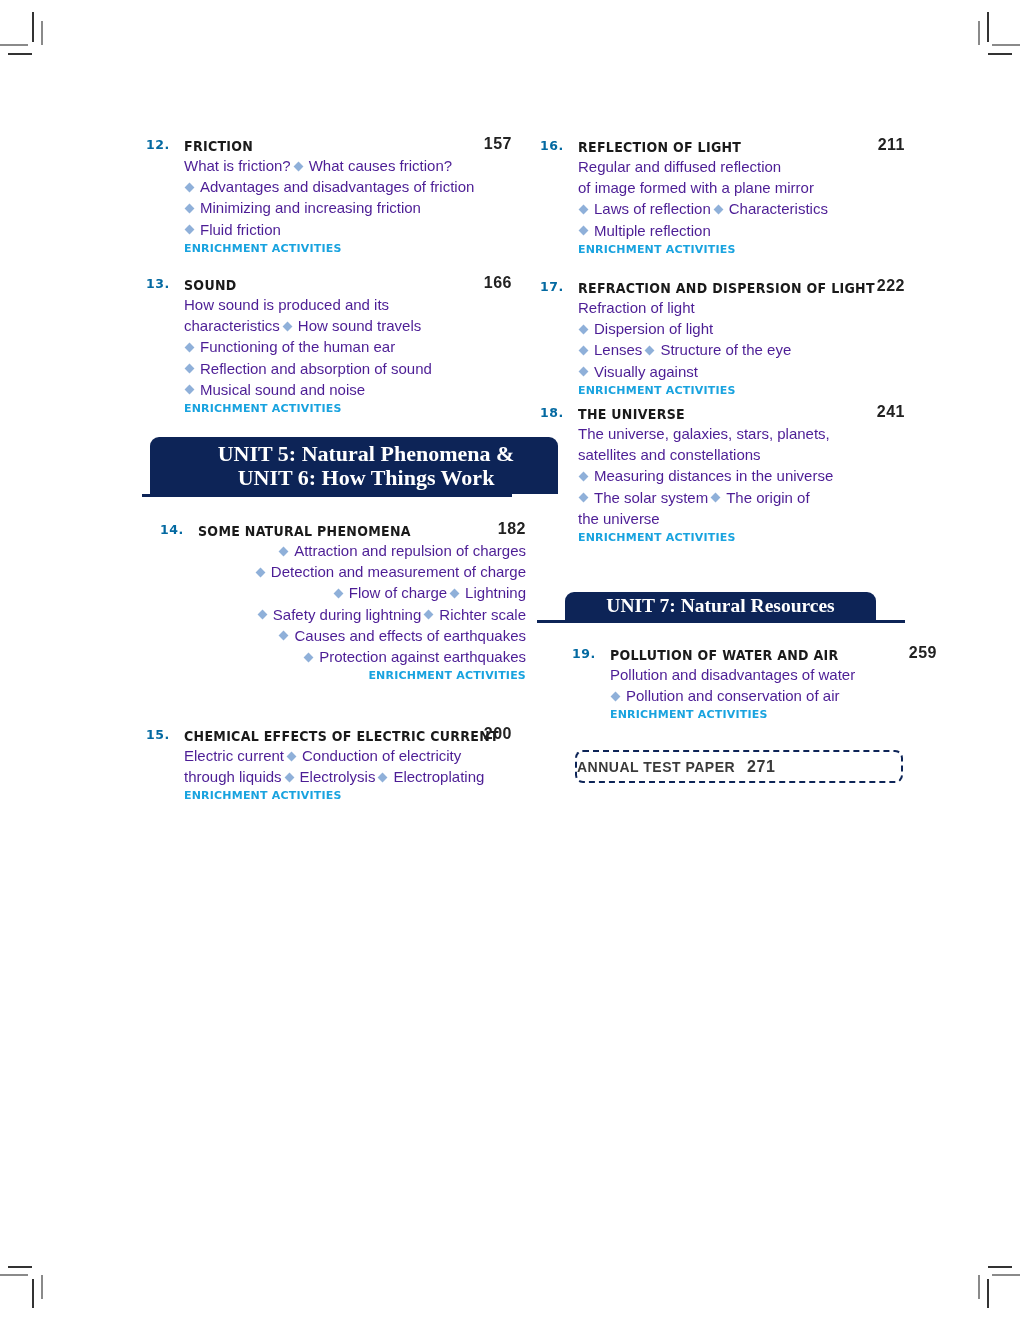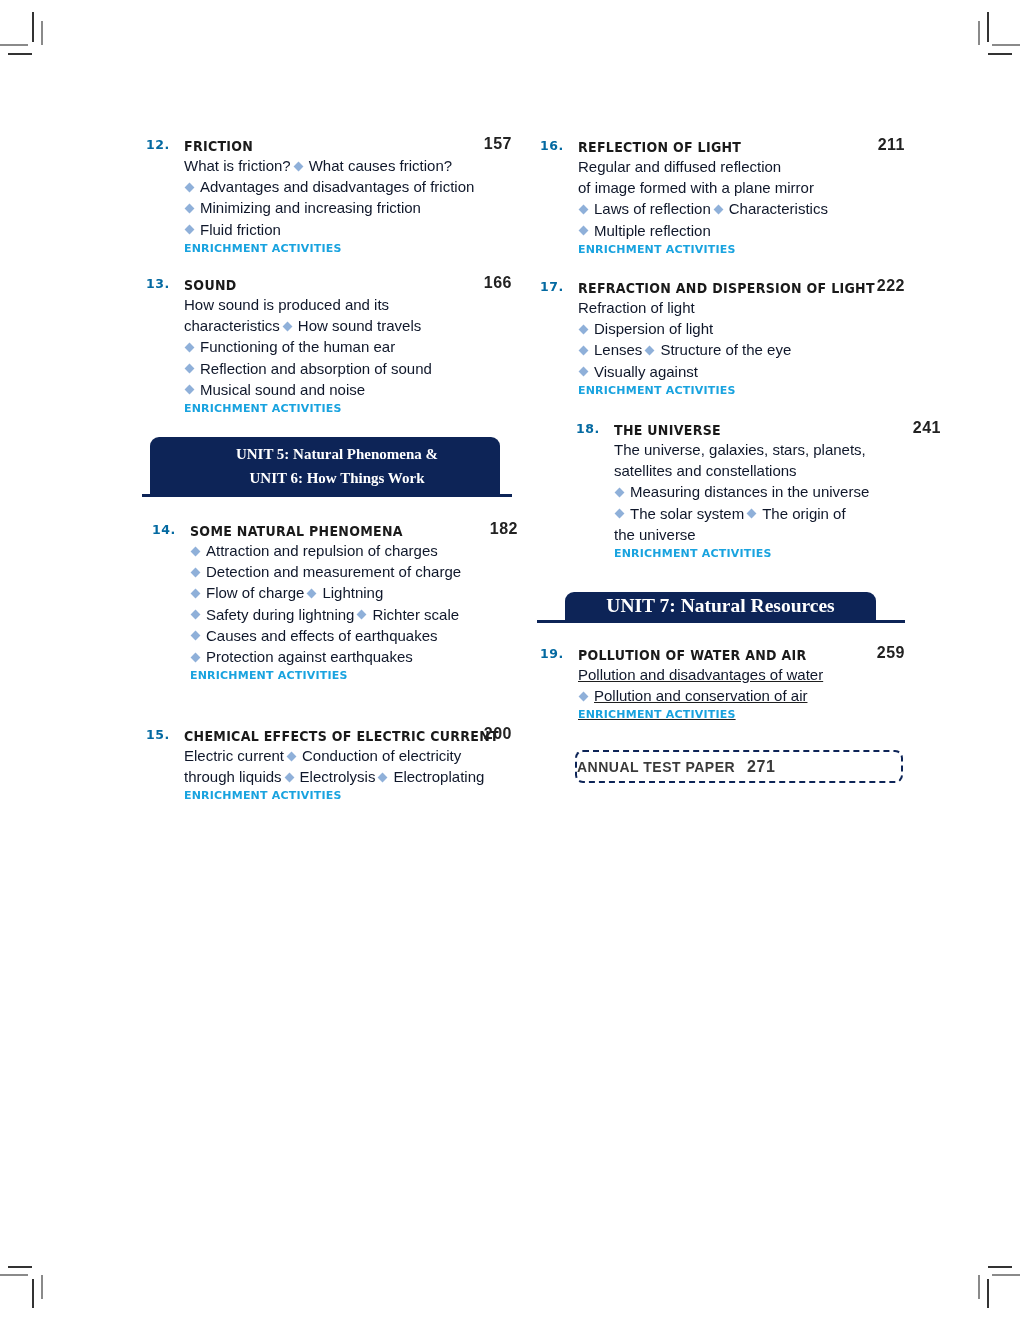--- a/index.html
+++ b/index.html
@@ -19,21 +19,21 @@
   .entry-title {
     position:absolute; left:38px; top:1px; font-weight:bold; font-size:14px;
     letter-spacing:0.3px; color:#1a1a1a; text-transform:uppercase;
     font-family:"DejaVu Sans Condensed","DejaVu Sans", sans-serif;
   }
   .entry-page {
     position:absolute; right:0; top:-2px; font-weight:bold; font-size:16px;
     color:#222; font-family:"Liberation Sans", sans-serif; letter-spacing:0.5px;
   }
   .entry-body {
-    margin-left:38px; font-size:15px; line-height:21.2px; color:#0f172a;
+    margin-left:38px; font-size:15px; line-height:21.2px; color:#4c1d95;
     font-family:"Liberation Sans", sans-serif;
   }
   .line { white-space:nowrap; display:block; }
   .diamond {
     display:inline-block; width:7px; height:7px; background:#8fb0d9;
     transform:rotate(45deg); margin:0 7px 2px 4px; vertical-align:middle;
   }
   .enrich {
     margin-left:38px; font-size:11px; font-weight:bold; color:#19a3df;
     letter-spacing:0.2px; text-transform:uppercase; margin-top:2px;
@@ -103,28 +103,28 @@
       <span class="line"><span>How sound is produced and its</span></span>
       <span class="line"><span>characteristics</span><span class="diamond"></span><span>How sound travels</span></span>
       <span class="line"><span class="diamond" style="margin-left: 2px;"></span><span>Functioning of the human ear</span></span>
       <span class="line"><span class="diamond" style="margin-left: 2px;"></span><span>Reflection and absorption of sound</span></span>
       <span class="line"><span class="diamond" style="margin-left: 2px;"></span><span>Musical sound and noise</span></span>
     </div>
     <div class="enrich">ENRICHMENT ACTIVITIES</div>
   </div>
 
 <div class="unit-banner">
-  <div class="unit-box" style="left:150px;top:437px;width:350px;height:57px;font-size:15px;line-height:24px;padding-top:5px;box-sizing:border-box;padding-left:24px;">
+  <div class="unit-box" style="left:150px;top:437px;width:408px;height:57px;font-size:22px;line-height:24px;padding-top:5px;box-sizing:border-box;padding-left:24px;">
     <span class="line">UNIT 5: Natural Phenomena &amp;</span>
     <span class="line">UNIT 6: How Things Work</span>
   </div>
   <div class="unit-rule" style="left:142px;top:494px;width:370px;"></div>
 </div>
 
-<div class="entry" style="left:152px;top:522px;width:366px;">
+<div class="entry" style="left:160px;top:522px;width:366px;text-align:right;">
     <div class="entry-head">
       <span class="entry-num">14.</span>
       <span class="entry-title">SOME NATURAL PHENOMENA</span>
       <span class="entry-page">182</span>
     </div>
     <div class="entry-body">
       <span class="line"><span class="diamond" style="margin-left: 2px;"></span><span>Attraction and repulsion of charges</span></span>
       <span class="line"><span class="diamond" style="margin-left: 2px;"></span><span>Detection and measurement of charge</span></span>
       <span class="line"><span class="diamond" style="margin-left: 2px;"></span><span>Flow of charge</span><span class="diamond"></span><span>Lightning</span></span>
       <span class="line"><span class="diamond" style="margin-left: 2px;"></span><span>Safety during lightning</span><span class="diamond"></span><span>Richter scale</span></span>
@@ -167,21 +167,21 @@
       <span class="entry-page">222</span>
     </div>
     <div class="entry-body">
       <span class="line"><span>Refraction of light</span></span>
       <span class="line"><span class="diamond" style="margin-left: 2px;"></span><span>Dispersion of light</span></span>
       <span class="line"><span class="diamond" style="margin-left: 2px;"></span><span>Lenses</span><span class="diamond"></span><span>Structure of the eye</span></span>
       <span class="line"><span class="diamond" style="margin-left: 2px;"></span><span>Visually against</span></span>
     </div>
     <div class="enrich">ENRICHMENT ACTIVITIES</div>
   </div>
-<div class="entry" style="left:540px;top:421px;width:365px;margin-left:36px;">
+<div class="entry" style="left:540px;top:405px;width:365px;">
     <div class="entry-head">
       <span class="entry-num">18.</span>
       <span class="entry-title">THE UNIVERSE</span>
       <span class="entry-page">241</span>
     </div>
     <div class="entry-body">
       <span class="line"><span>The universe, galaxies, stars, planets,</span></span>
       <span class="line"><span>satellites and constellations</span></span>
       <span class="line"><span class="diamond" style="margin-left: 2px;"></span><span>Measuring distances in the universe</span></span>
       <span class="line"><span class="diamond" style="margin-left: 2px;"></span><span>The solar system</span><span class="diamond"></span><span>The origin of</span></span>
@@ -190,21 +190,21 @@
     <div class="enrich">ENRICHMENT ACTIVITIES</div>
   </div>
 
 <div class="unit-banner">
   <div class="unit-box" style="left:565px;top:592px;width:311px;height:28px;font-size:19.5px;line-height:28px;">
     <span>UNIT 7: Natural Resources</span>
   </div>
   <div class="unit-rule" style="left:537px;top:620px;width:368px;"></div>
 </div>
 
-<div class="entry" style="left:540px;top:646px;width:365px;text-decoration:underline;">
+<div class="entry" style="left:572px;top:646px;width:365px;">
     <div class="entry-head">
       <span class="entry-num">19.</span>
       <span class="entry-title">POLLUTION OF WATER AND AIR</span>
       <span class="entry-page">259</span>
     </div>
     <div class="entry-body">
       <span class="line"><span>Pollution and disadvantages of water</span></span>
       <span class="line"><span class="diamond" style="margin-left: 2px;"></span><span>Pollution and conservation of air</span></span>
     </div>
     <div class="enrich">ENRICHMENT ACTIVITIES</div>

